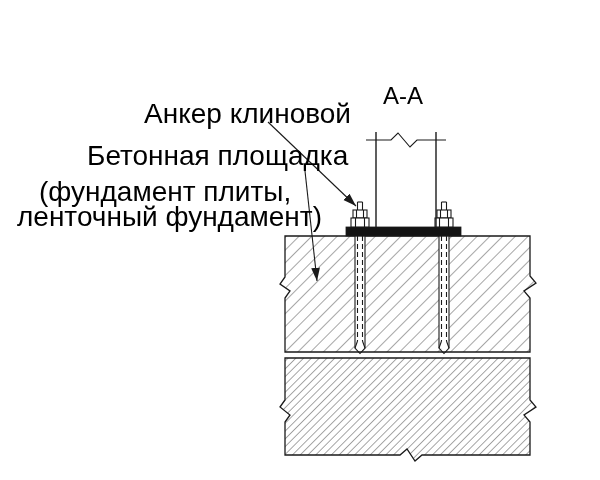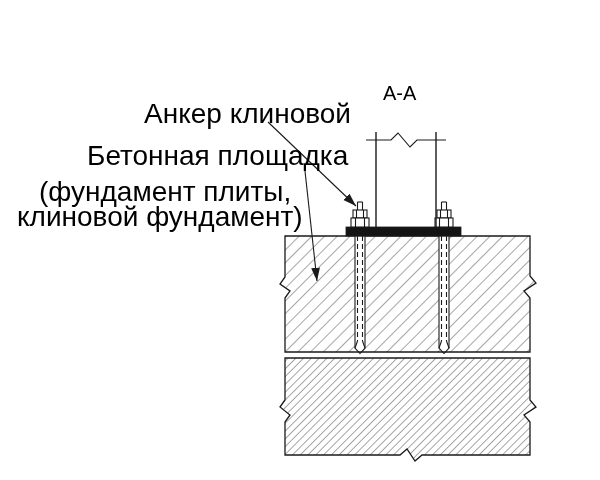--- a/index.html
+++ b/index.html
@@ -17,21 +17,21 @@
     overflow:hidden;
   }
   .canvas svg{position:absolute;left:0;top:0;}
   .label{
     position:absolute;
     color:#000;
     white-space:nowrap;
     font-size:28px;
     line-height:1.15;
   }
-  .label.title{font-size:20px;}
+  .label.title{font-size:24px;}
   .block{stroke:var(--line);stroke-width:1.3;}
   .hatch-line{stroke:var(--hatch);stroke-width:0.9;}
   .thin{stroke:var(--line);stroke-width:1.1;fill:none;}
   .mid{stroke:var(--line);stroke-width:1.4;fill:none;}
   .rod-hidden{stroke:var(--line);stroke-width:1.1;fill:none;stroke-dasharray:5 3;}
   .plate{fill:var(--plate_fill);stroke:var(--line);stroke-width:0.8;}
   .white-fill{fill:#ffffff;stroke:none;}
   .nut{fill:#ffffff;stroke:var(--line);stroke-width:1.1;}
   .arrow-head{fill:var(--line);stroke:none;}
 </style>
@@ -99,15 +99,15 @@
   </svg>
 
   <div class="label title" style="left:383px;top:82px;">А-А</div>
 
   <div class="label" style="left:144px;top:98px;">Анкер клиновой</div>
 
   <div class="label" style="left:87px;top:140px;">Бетонная площадка</div>
 
   <div class="label" style="left:39px;top:176px;">(фундамент плиты,</div>
 
-  <div class="label" style="left:17px;top:201px;">клиновой фундамент)</div>
+  <div class="label" style="left:17px;top:201px;">ленточный фундамент)</div>
 
 </div>
 
 </body></html>

